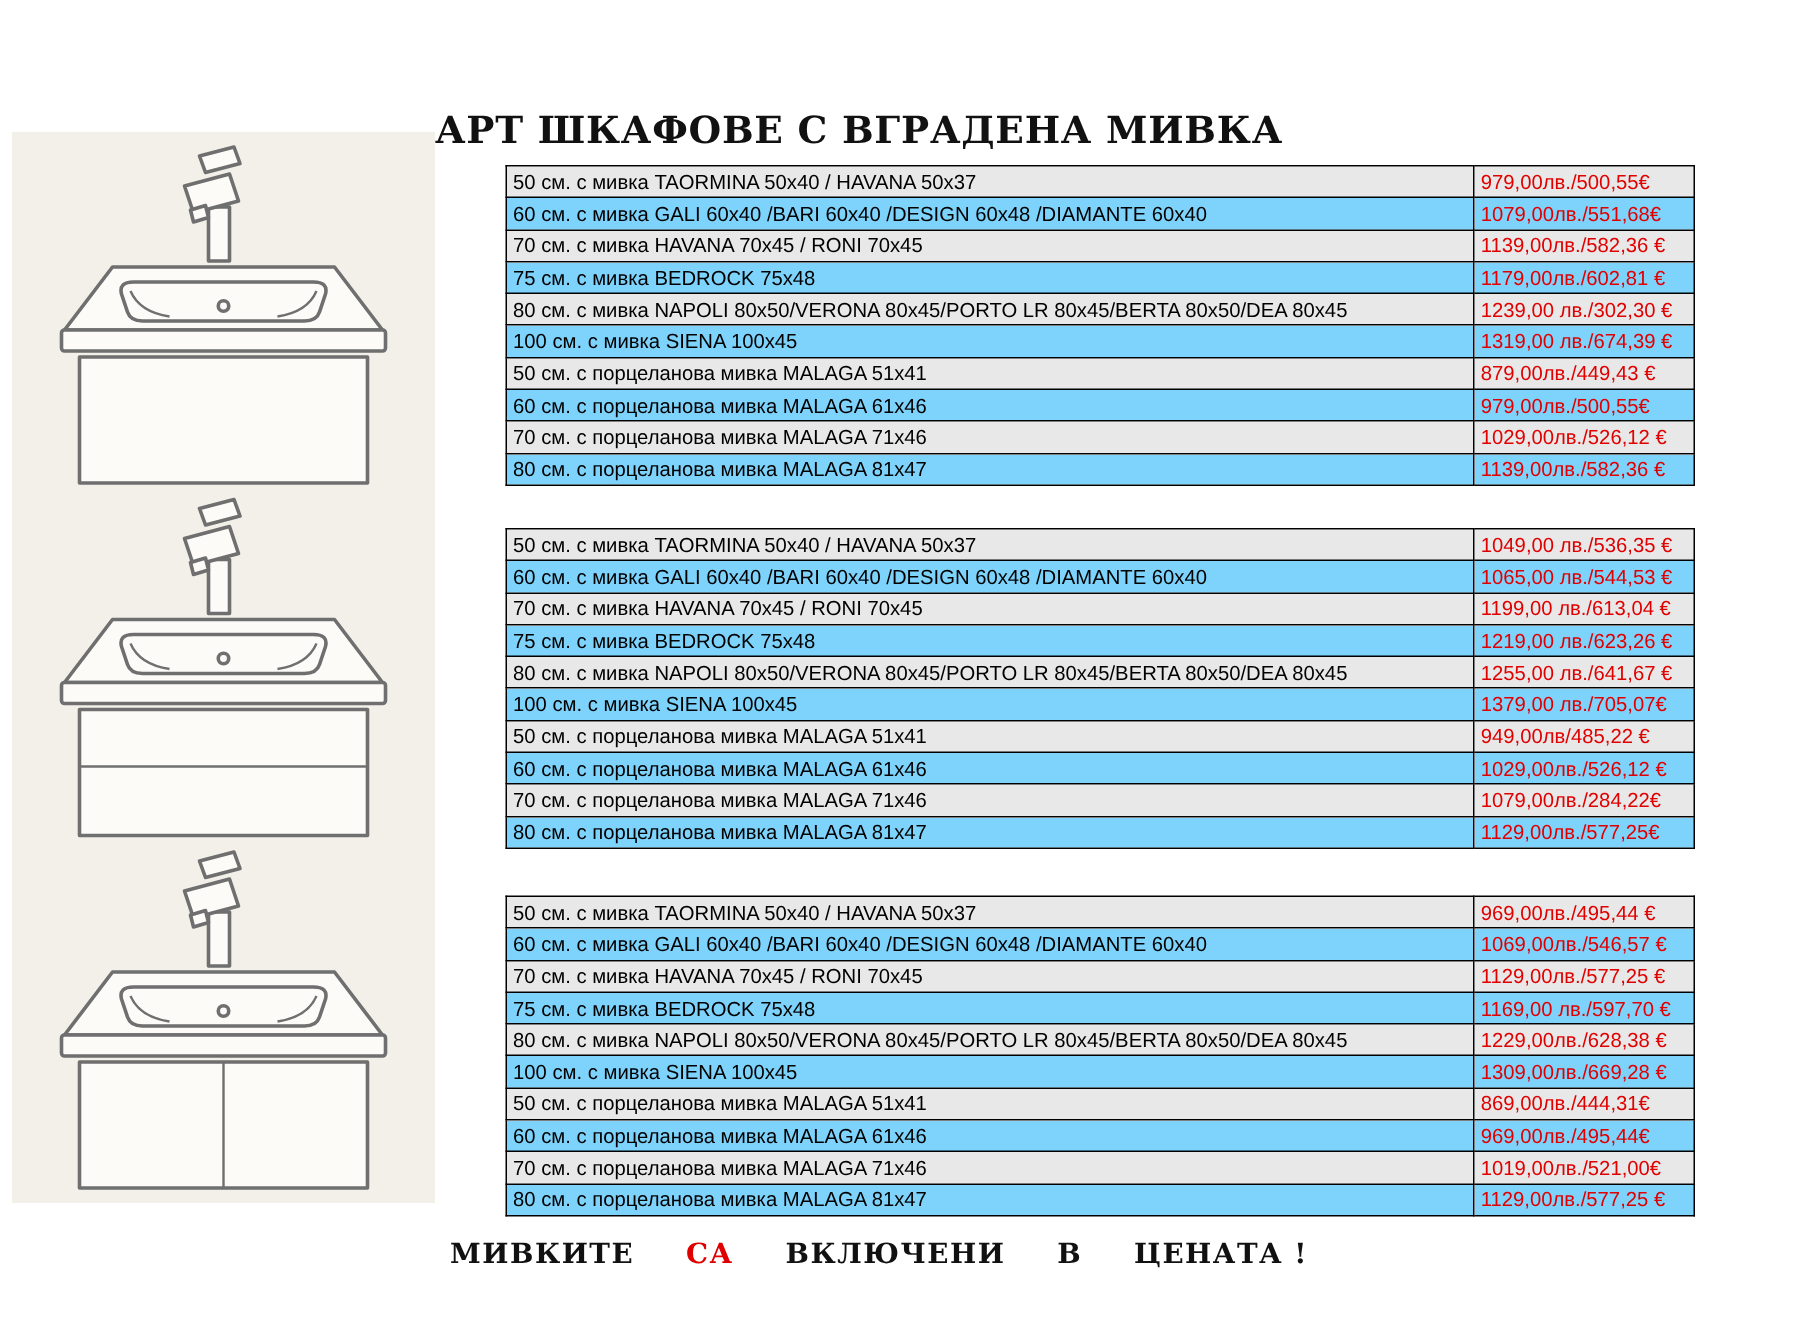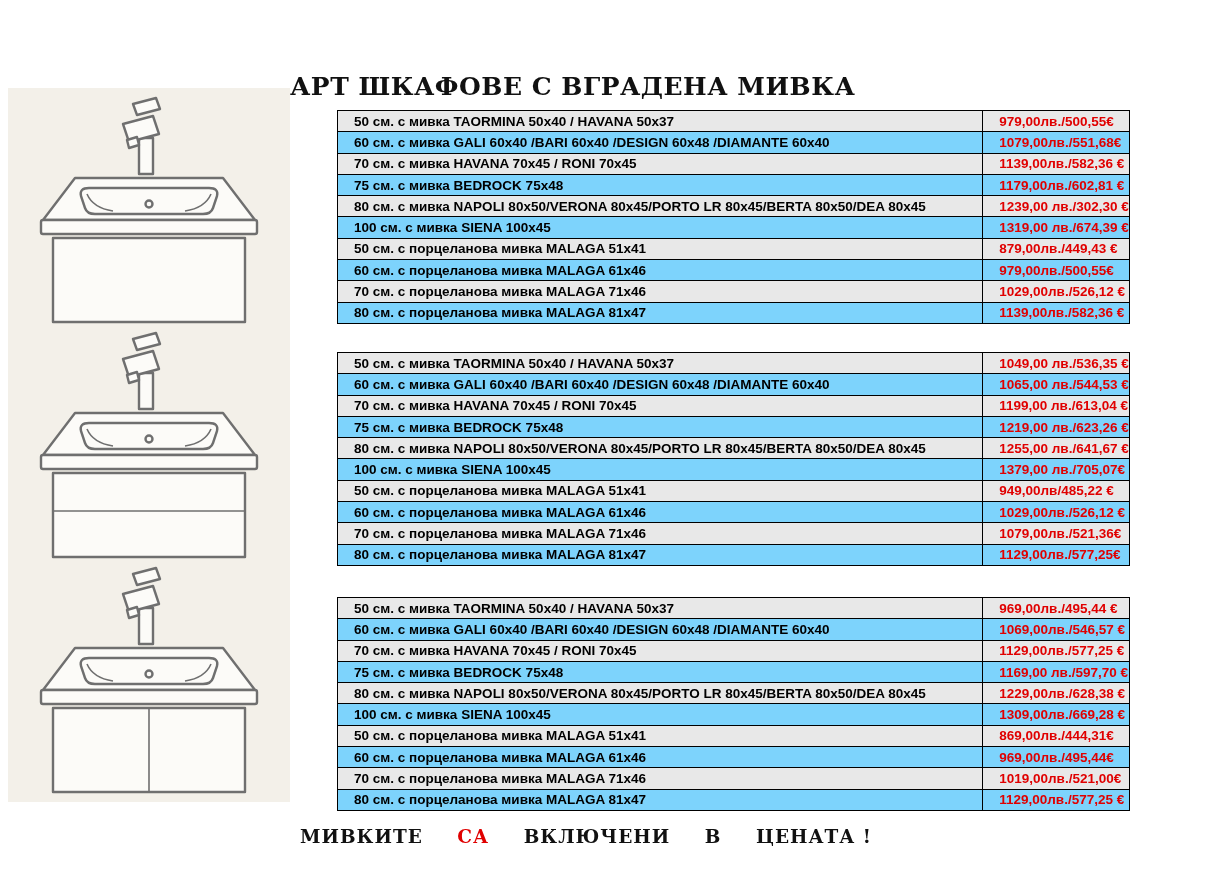--- a/index.html
+++ b/index.html
@@ -12,23 +12,23 @@
   .left-panel{position:absolute;left:8px;top:88px;width:282px;height:714px;
               background:var(--beige);display:flex;flex-direction:column;
               align-items:center;justify-content:space-between;padding:6px 0;}
   .cabinet{width:240px;height:232px;display:block;}
   .title{position:absolute;left:290px;top:72px;font-family:"DejaVu Serif",serif;
          font-weight:bold;font-size:25px;letter-spacing:0.5px;color:#111;white-space:nowrap;}
   table.price-table{position:absolute;left:337px;border-collapse:collapse;
                     table-layout:fixed;width:793px;}
   table.t1{top:110px;} table.t2{top:352px;} table.t3{top:597px;}
   table.price-table td{border:1px solid var(--border);height:21.3px;
-    font-size:13.5px;font-weight:bold;white-space:nowrap;overflow:hidden;padding:0 16px;}
+    font-size:13.5px;font-weight:normal;white-space:nowrap;overflow:hidden;padding:0 4px;}
   td.desc{width:633px;color:#000;text-align:left;}
-  td.price{width:144px;color:var(--red);text-align:right;}
+  td.price{width:144px;color:var(--red);}
   tr.stripe td{background:var(--stripe);}
   tr.plain td{background:#7dd3fc;}
   .footer{position:absolute;left:300px;top:826px;width:572px;display:flex;
           justify-content:space-between;font-family:"DejaVu Serif",serif;
           font-weight:bold;font-size:18.5px;color:#111;letter-spacing:1px;white-space:nowrap;}
   .footer .red{color:var(--red);}
   svg .ln{stroke:var(--line);stroke-width:2.4;fill:#fcfbf8;stroke-linejoin:round;stroke-linecap:round;}
   svg .thin{stroke:var(--line);stroke-width:1.6;fill:none;}
 </style>
 </head>
@@ -165,21 +165,21 @@
         <tr class="stripe">
           <td class="desc">50 см. с порцеланова мивка MALAGA 51x41</td>
           <td class="price">949,00лв/485,22 €</td>
         </tr>
         <tr class="plain">
           <td class="desc">60 см. с порцеланова мивка MALAGA 61x46</td>
           <td class="price">1029,00лв./526,12 €</td>
         </tr>
         <tr class="stripe">
           <td class="desc">70 см. с порцеланова мивка MALAGA 71x46</td>
-          <td class="price">1079,00лв./521,36€</td>
+          <td class="price">1079,00лв./284,22€</td>
         </tr>
         <tr class="plain">
           <td class="desc">80 см. с порцеланова мивка MALAGA 81x47</td>
           <td class="price">1129,00лв./577,25€</td>
         </tr>
       </tbody>
     </table>
   <table class="price-table t3">
       <tbody>
         <tr class="stripe">

